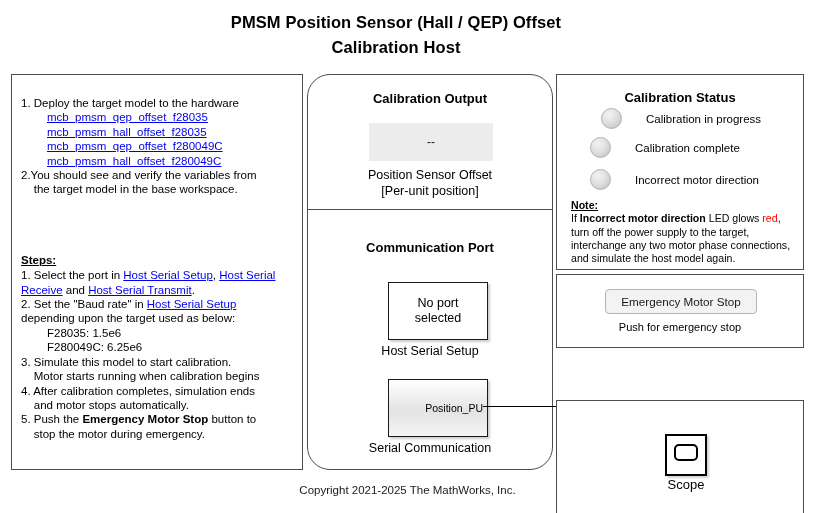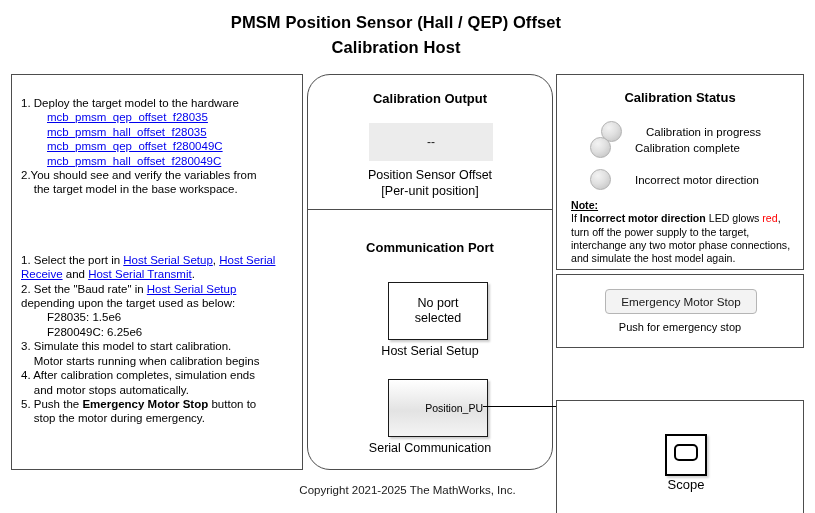--- a/index.html
+++ b/index.html
@@ -181,21 +181,21 @@
     text-align: center;
     font-size: 13px;
     font-weight: bold;
   }
   .led-row {
     position: absolute;
     left: 33px;
     display: flex;
     align-items: center;
   }
-  #led-row-0 { top: 46px; padding-left: 11px; }
+  #led-row-0 { top: 33px; padding-left: 11px; }
   #led-row-1 { top: 62px; }
   #led-row-2 { top: 94px; }
   .led {
     width: 21px; height: 21px;
     border-radius: 50%;
     background: radial-gradient(circle at 36% 30%, #f3f3f3 0%, #e0e0e0 45%, #bdbdbd 100%);
     border: 1px solid #b0b0b0;
     box-sizing: border-box;
     flex: none;
   }
@@ -306,20 +306,21 @@
     </span>
 
     <span class="lrow">2.You should see and verify the variables from</span>
     <span class="lrow">    the target model in the base workspace.</span>
 
     <span class="gap-block"></span>
     <span class="gap-block"></span>
     <span class="gap-block"></span>
     <span class="gap-block"></span>
 
+    <span class="sec-head">Steps:</span>
 
     <span class="lrow wrap"><span>1. Select the port in </span><a class="link" href="#">Host Serial Setup</a><span>, </span><a class="link" href="#"><span>Host Serial</span> <span>Receive</span></a><span> and </span><a class="link" href="#">Host Serial Transmit</a><span>.</span></span>
 
     <span class="lrow wrap"><span>2. Set the "Baud rate" in </span><a class="link" href="#">Host Serial Setup</a></span>
     <span class="lrow">depending upon the target used as below:</span>
     <span class="mono-indent">F28035: 1.5e6</span>
     <span class="mono-indent">F280049C: 6.25e6</span>
 
     <span class="lrow">3. Simulate this model to start calibration.</span>
     <span class="lrow">    Motor starts running when calibration begins</span>

